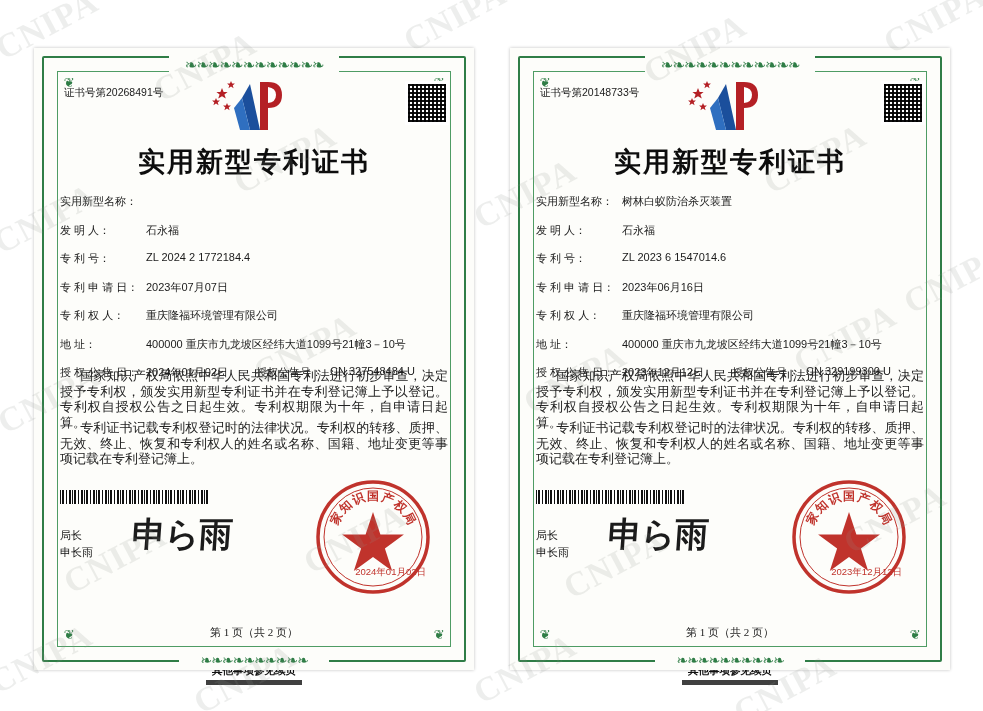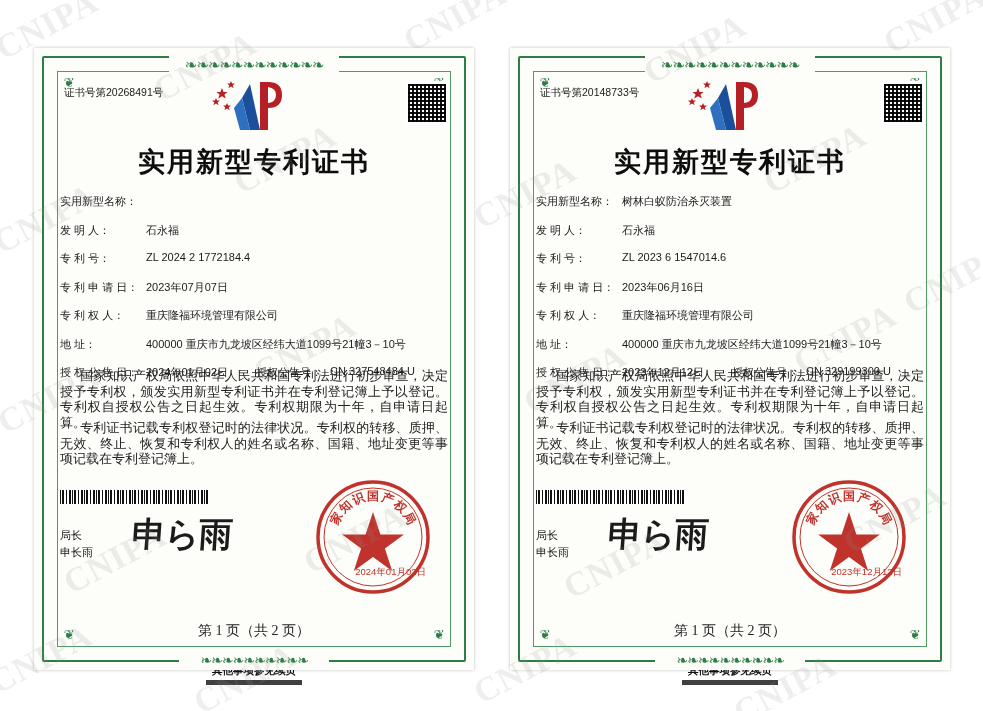--- a/index.html
+++ b/index.html
@@ -251,21 +251,21 @@
     font-size: 9.5px;
     color: #c0332c;
     font-family: "Liberation Sans", sans-serif;
     letter-spacing: 0px;
   }
   .pageno {
     position: absolute;
     left: 0; right: 0;
     bottom: 6px;
     text-align: center;
-    font-size: 14px;
+    font-size: 11px;
     color: #222;
     font-family: "Liberation Serif", serif;
   }
   .footnote {
     position: absolute;
     width: 440px;
     text-align: center;
     top: 664px;
     font-size: 10.5px;
     color: #111;

